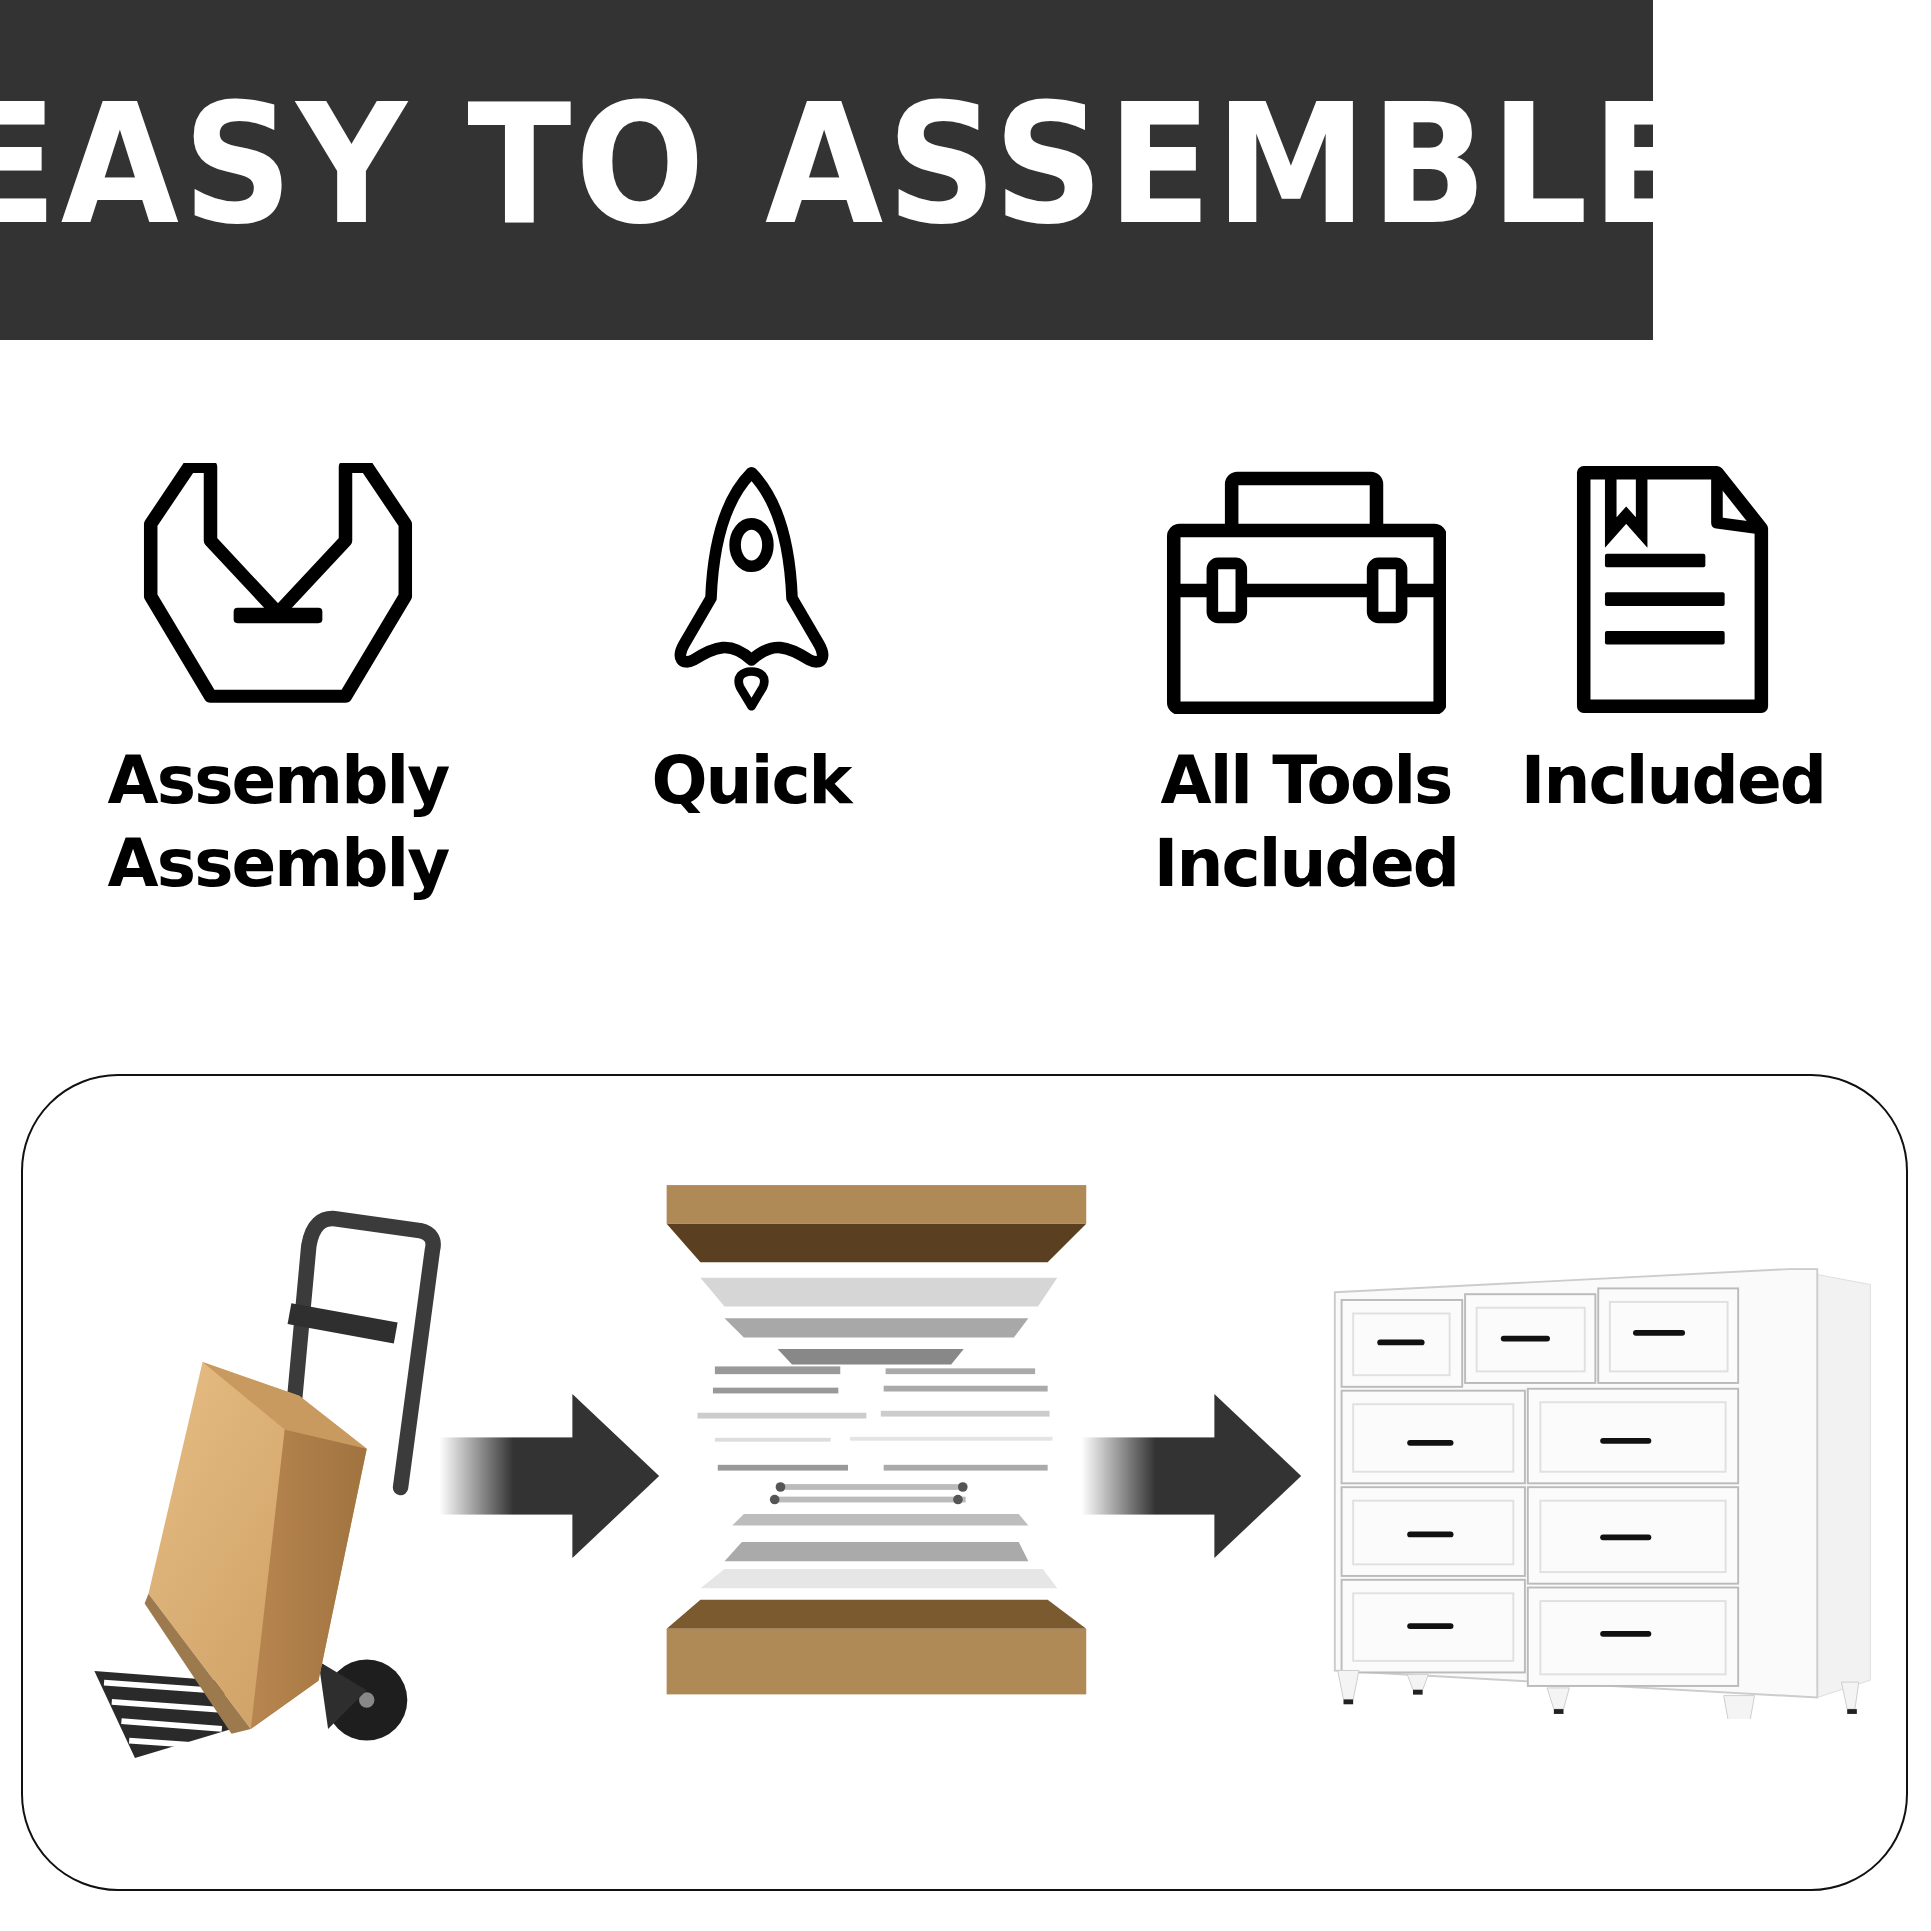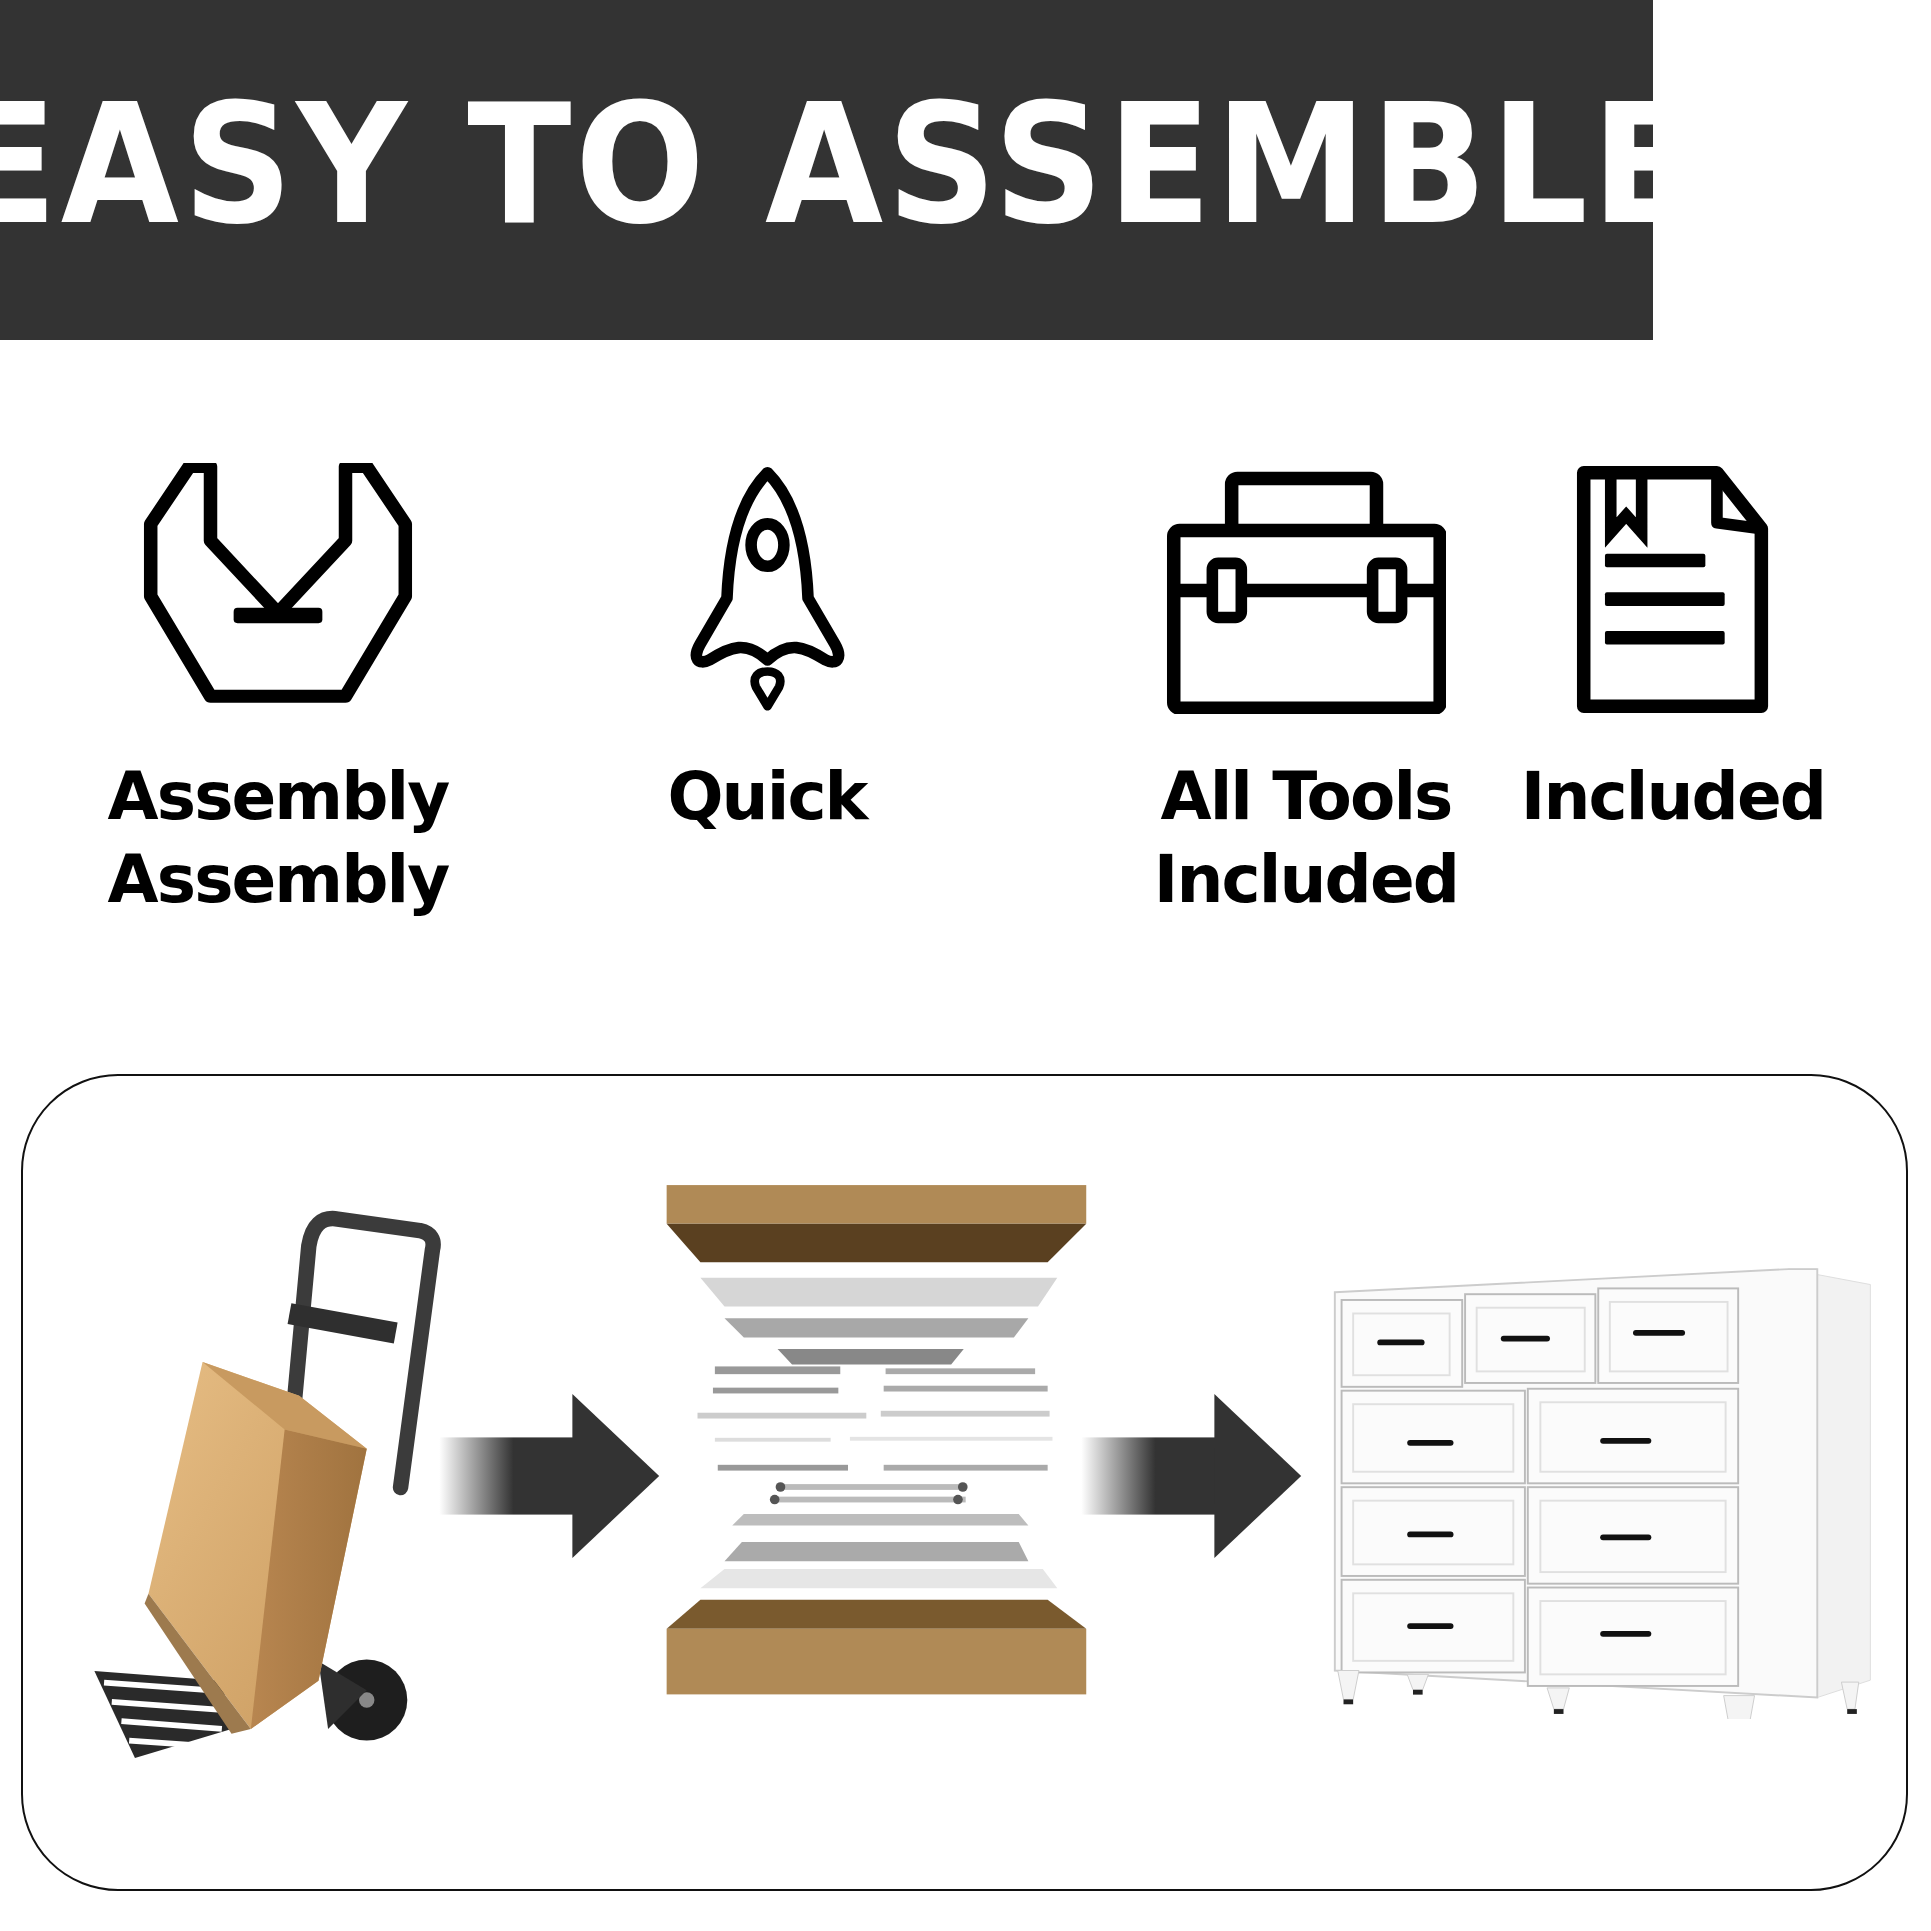--- a/index.html
+++ b/index.html
@@ -1,19 +1,19 @@
 <!DOCTYPE html>
 <html><head>
 <meta charset="utf-8">
 <style>
   html, body { margin: 0; padding: 0; background: #fff; }
   body { width: 1931px; height: 1931px; position: relative; overflow: hidden; font-family: "DejaVu Sans", sans-serif; }
   .banner { position: absolute; left: 0; top: 0; width: 1653px; height: 340px; background: #333333; display: flex; align-items: center; justify-content: center; }
   .banner-title { color: #fff; font-family: "DejaVu Sans", sans-serif; font-weight: bold; font-size: 166px; letter-spacing: 3.9px; transform: scaleX(0.92); white-space: nowrap; line-height: 1; margin-top: -9.7px; }
-  .feature { position: absolute; top: 463px; width: 406px; display: flex; flex-direction: column; align-items: center; gap: 16px; }
+  .feature { position: absolute; top: 463px; width: 406px; display: flex; flex-direction: column; align-items: center; }
   .feature svg { display: block; }
   .feature-label { margin-top: 25px; text-align: center; font-family: "DejaVu Sans", sans-serif; font-weight: bold; font-size: 66px; line-height: 83px; color: #000; letter-spacing: -1.9px; }
   .panel { position: absolute; left: 21px; top: 1074px; width: 1887px; height: 817px; border: 2.9px solid #111; border-radius: 97px; box-sizing: border-box; background: #fff; }
   .arrow { position: absolute; }
 </style>
 </head>
 <body>
 
 <div class="banner">
   <div class="banner-title">EASY TO ASSEMBLE</div>
@@ -23,21 +23,21 @@
   <svg width="270" height="251" viewBox="0 0 280 260">
     <path d="M70 10 L70 90 L140 168 L210 90 L210 10 L232 10 L272 72 L272 150 L210 258 L70 258 L8 150 L8 72 L48 10 Z" fill="none" stroke="#000" stroke-width="14" stroke-linejoin="round" transform="translate(0,-6) scale(1,0.96)"></path>
     <rect x="94" y="150" width="92" height="16" rx="4" fill="#000"></rect>
   </svg>
   <div class="feature-label">
     <div>Assembly</div>
     <div>Assembly</div>
   </div>
 </div>
 
-<div class="feature" style="left:564px;">
+<div class="feature" style="left:548px;">
   <svg width="193" height="251" viewBox="0 0 200 260">
     <path d="M100 10 C70 40 60 90 58 140 L30 188 C22 202 28 210 40 204 C62 190 78 184 100 204 C122 184 138 190 160 204 C172 210 178 202 170 188 L142 140 C140 90 130 40 100 10 Z" fill="none" stroke="#000" stroke-width="12" stroke-linejoin="round"></path>
     <ellipse cx="100" cy="85" rx="17" ry="22" fill="none" stroke="#000" stroke-width="12"></ellipse>
     <path d="M100 252 L88 232 C84 222 90 216 100 216 C110 216 116 222 112 232 Z" fill="none" stroke="#000" stroke-width="9" stroke-linejoin="round"></path>
   </svg>
   <div class="feature-label">
     <div>Quick</div>
   </div>
 </div>
 

